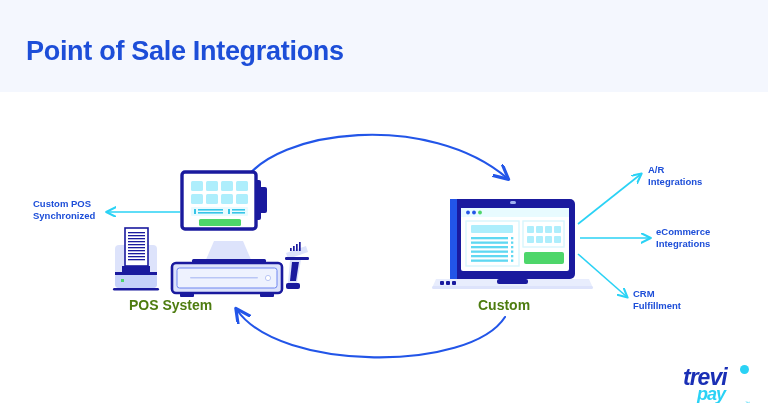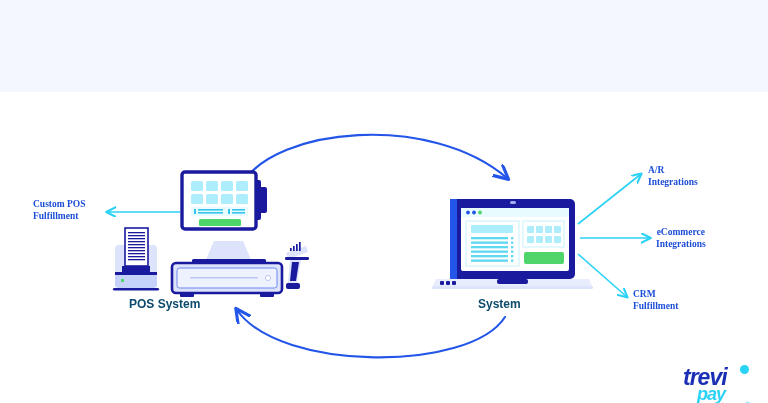--- a/index.html
+++ b/index.html
@@ -17,35 +17,35 @@
   .page-title{
     position:absolute;left:26px;top:36px;
     font-size:27px;font-weight:bold;color:#1d4ed8;
     letter-spacing:-0.3px;white-space:nowrap;
   }
 
   .svg-layer{position:absolute;left:0;top:0;width:768px;height:403px;}
 
   .lbl{
     position:absolute;color:#1d4ed8;font-size:9.5px;font-weight:bold;
-    line-height:12px;white-space:pre-line;font-family:Liberation Serif, serif;
+    line-height:12px;white-space:pre-line;
   }
   .lbl-left{left:33px;top:198px;font-weight:bold;}
   .lbl-ar{left:648px;top:164px;}
   .lbl-ec{left:656px;top:226px;text-align:center;}
   .lbl-crm{left:633px;top:288px;}
 
   .center-text{
     position:absolute;left:305px;top:202px;width:132px;
     text-align:center;color:#2255e8;font-size:11.5px;font-weight:bold;
     line-height:14.6px;white-space:pre-line;
   }
 
   .dev-label{
-    position:absolute;color:#0c4a6e;font-size:12px;font-weight:bold;
+    position:absolute;color:#4d7c0f;font-size:14px;font-weight:bold;
     white-space:nowrap;
   }
   .dev-pos{left:129px;top:297px;}
   .dev-web{left:478px;top:297px;}
 
   .logo{
     position:absolute;left:683px;top:340px;width:72px;height:50px;margin-top:26px;
   }
   .logo-trevi{
     position:absolute;left:0;top:0;font-size:23px;font-weight:bold;
@@ -62,20 +62,21 @@
   .logo-tm{
     position:absolute;left:62px;top:34px;font-size:5px;color:#2ad2f5;
   }
 </style>
 </head>
 <body>
 
 <div id="stage">
 
   <div class="header-band"></div>
+  <div class="page-title">Point of Sale Integrations</div>
 
   <svg class="svg-layer" viewBox="0 0 768 403">
     <defs>
       <marker id="cyanArrow" markerWidth="7" markerHeight="7" refX="5.5" refY="3" orient="auto">
         <path d="M0,0 L6,3 L0,6" fill="none" stroke="#2ad2f5" stroke-width="1.3" stroke-linecap="round" stroke-linejoin="round"></path>
       </marker>
       <marker id="blueArrow" markerWidth="8" markerHeight="8" refX="6" refY="3.5" orient="auto">
         <path d="M0,0 L7,3.5 L0,7" fill="none" stroke="#2255e8" stroke-width="1.5" stroke-linecap="round" stroke-linejoin="round"></path>
       </marker>
     </defs>
@@ -231,30 +232,30 @@
       <g fill="#1a1a9e">
         <rect x="440" y="281" width="4" height="4" rx="1"></rect>
         <rect x="446" y="281" width="4" height="4" rx="1"></rect>
         <rect x="452" y="281" width="4" height="4" rx="1"></rect>
       </g>
     </g>
   </svg>
 
 
   <div class="lbl lbl-left">Custom POS
-Fulfillment</div>
+Synchronized</div>
   <div class="lbl lbl-ar">A/R
 Integrations</div>
   <div class="lbl lbl-ec">eCommerce
 Integrations</div>
   <div class="lbl lbl-crm">CRM
 Fulfillment</div>
 
   <div class="dev-label dev-pos">POS System</div>
-  <div class="dev-label dev-web">System</div>
+  <div class="dev-label dev-web">Custom</div>
 
   <div class="logo">
     <span class="logo-trevi">trevi</span>
     <span class="logo-dot"></span>
     <span class="logo-pay">pay</span>
     <span class="logo-tm">™</span>
   </div>
 
 </div>
 

